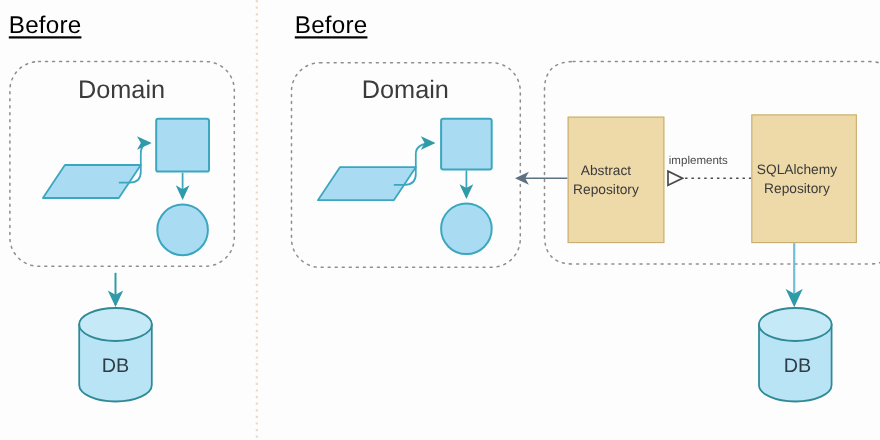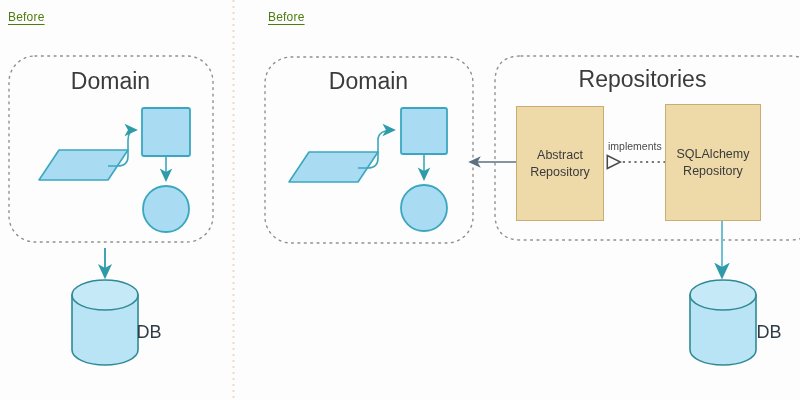--- a/index.html
+++ b/index.html
@@ -17,22 +17,22 @@
   }
   #canvas svg.layer {
     position: absolute;
     left: 0;
     top: 0;
     width: 800px;
     height: 400px;
   }
   .section-label {
     position: absolute;
-    font-size: 12px;
-    color: #4d7c0f;
+    font-size: 22px;
+    color: #000000;
     letter-spacing: 0.2px;
     text-decoration: underline;
     text-underline-offset: 3px;
     white-space: nowrap;
   }
   #label-before { left: 8px;  top: 10px; }
   #label-after  { left: 268px; top: 10px; }
 
   .group-title {
     position: absolute;
@@ -45,38 +45,37 @@
   #title-domain-after  { left: 264px; top: 68px; width: 209px; }
   #title-repositories  { left: 495px; top: 66px; width: 295px; }
 
   .repo-box {
     position: absolute;
     background: #eed9a9;
     border: 1px solid #c9ad71;
     box-sizing: border-box;
     display: flex;
     align-items: center;
-    justify-content: center;
+    justify-content: flex-start;
     text-align: center;
     font-size: 12.5px;
     line-height: 1.35;
     color: #3b3b3b;
     padding: 0 4px;
   }
   #box-abstract-repository  { left: 516px; top: 106px; width: 88px;  height: 115px; }
-  #box-sqlalchemy-repository{ left: 665px; top: 104px; width: 96px;  height: 117px; }
+  #box-sqlalchemy-repository{ left: 683px; top: 104px; width: 96px;  height: 117px; }
   .repo-box .repo-text { white-space: pre-line; }
 
   .db-label {
     position: absolute;
     font-size: 18px;
     color: #2f3b46;
     text-align: center;
     white-space: nowrap;
-    margin-left: 44px;
   }
   #db-label-before { left: 72px;  top: 322px; width: 66px; }
   #db-label-after  { left: 692px; top: 322px; width: 66px; }
 
   .edge-label {
     position: absolute;
     font-size: 10.5px;
     color: #4a4a4a;
     background: #fdfdfd;
     white-space: nowrap;
@@ -147,21 +146,20 @@
       <path d="M690,295 L690,350 A33,15 0 0 0 756,350 L756,295 Z" fill="#b9e4f5" stroke="#2f8a96" stroke-width="1.6"></path>
       <ellipse cx="723" cy="295" rx="33" ry="15" fill="#c6e9f7" stroke="#2f8a96" stroke-width="1.6"></ellipse>
     </g>
   </svg>
 
   <div class="section-label" id="label-before">Before</div>
   <div class="section-label" id="label-after">Before</div>
 
   <div class="group-title" id="title-domain-before">Domain</div>
   <div class="group-title" id="title-domain-after">Domain</div>
-  <div class="group-title" id="title-repositories">Repositories</div>
 
   <div class="repo-box" id="box-abstract-repository">
     <span class="repo-text">Abstract
 Repository</span>
   </div>
 
   <div class="repo-box" id="box-sqlalchemy-repository">
     <span class="repo-text">SQLAlchemy
 Repository</span>
   </div>

